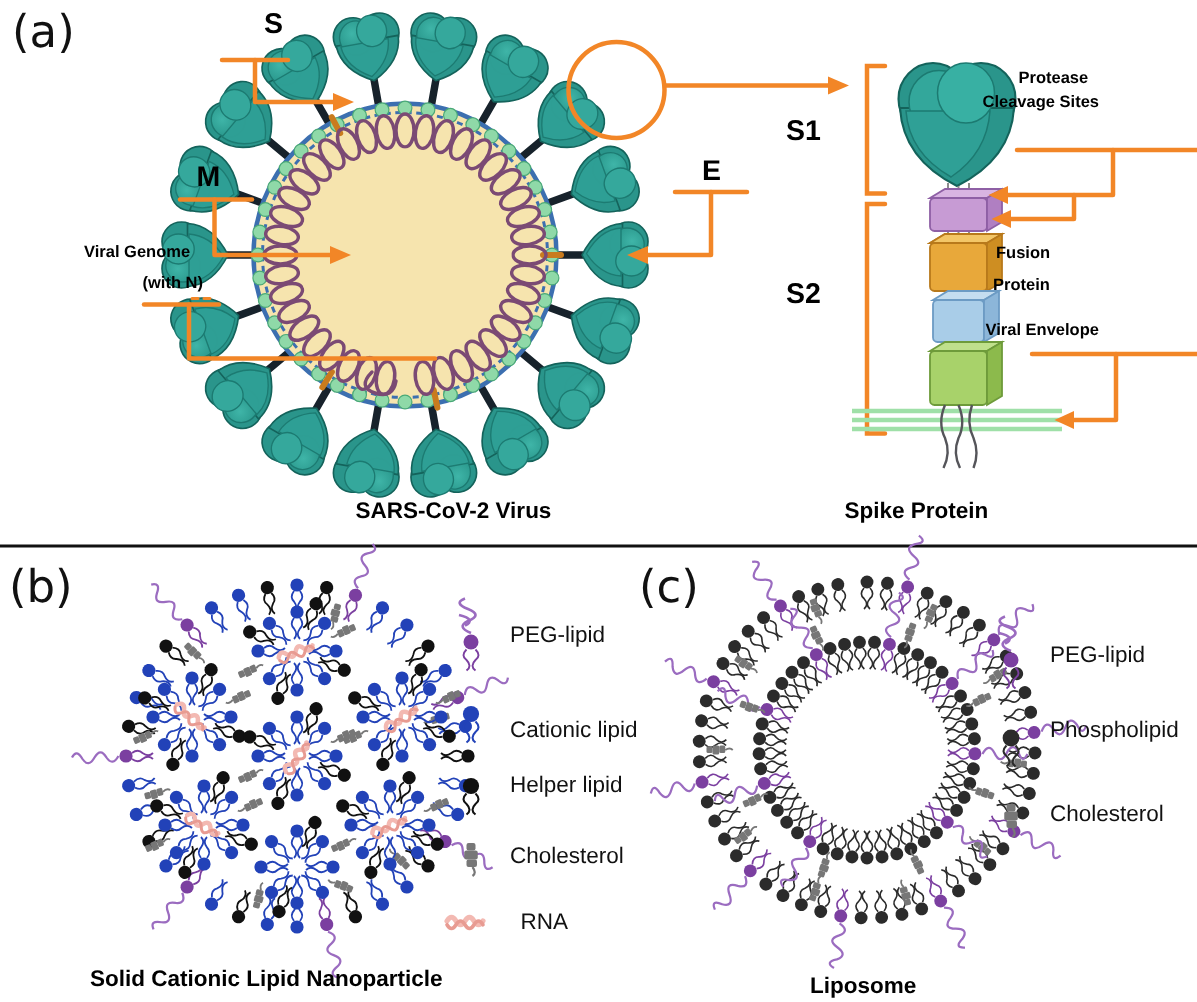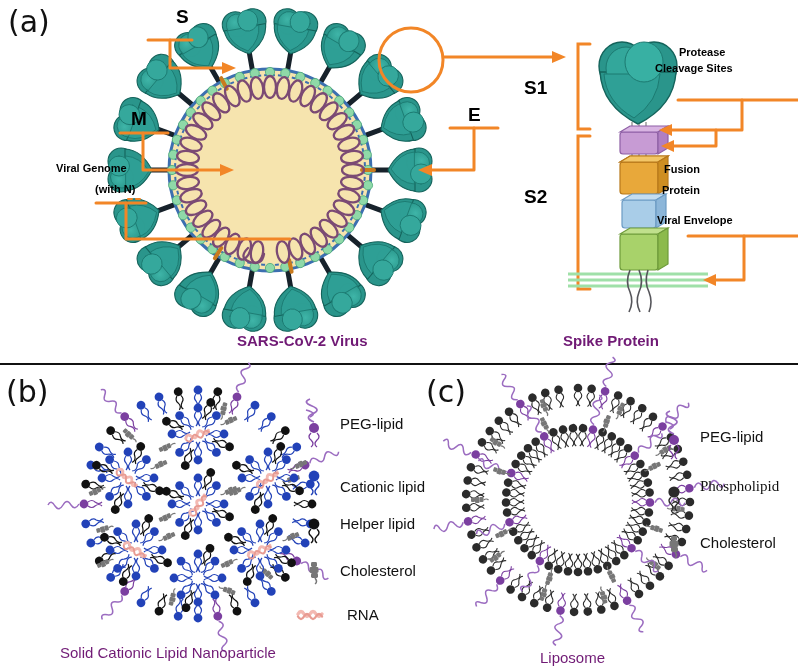--- a/index.html
+++ b/index.html
@@ -8,24 +8,24 @@
     width:798px;height:668px;position:relative;overflow:hidden;
     font-family:"Liberation Sans","DejaVu Sans",sans-serif;
     color:#000;
   }
   .panel{position:absolute;}
   .panel-letter{
     position:absolute;font-size:30px;font-weight:400;color:#111;
     font-family:"DejaVu Sans",sans-serif;letter-spacing:0px;
   }
   .caption{
-    position:absolute;font-size:15px;font-weight:bold;color:#701a75;
+    position:absolute;font-size:15px;font-weight:bold;color:#000000;
     text-align:center;white-space:nowrap;
   }
-  .caption.light{font-weight:400;font-size:15px;text-align:right;}
+  .caption.light{font-weight:700;font-size:15px;text-align:right;}
   .lbl{
     position:absolute;font-size:11px;font-weight:bold;color:#000;
     white-space:nowrap;line-height:1.15;text-align:center;
   }
   .lbl.big{font-size:19px;}
   .legend-item{
     position:absolute;font-size:15px;color:#111;white-space:nowrap;
     font-family:"Liberation Sans",sans-serif;
   }
   svg{display:block;position:absolute;top:0;left:0;overflow:visible;}
@@ -1419,18 +1419,18 @@
 
       <g transform="translate(18,122)">
         <rect x="-3" y="-8" width="6" height="5" rx="1.4" fill="#777"></rect>
         <rect x="-4.5" y="-3" width="9" height="6" rx="1.4" fill="#777"></rect>
         <rect x="-3" y="3" width="7" height="5" rx="1.4" fill="#777"></rect>
         <path d="M 1 8 q 3 4 0 6" stroke="#777" stroke-width="1.5" fill="none"></path>
       </g>
     </svg>
 
     <div class="legend-item" style="left:44px;top:6px;">PEG-lipid</div>
-    <div class="legend-item" style="left:44px;top:56px;font-family:Liberation Serif, serif;">Phospholipid</div>
+    <div class="legend-item" style="left:44px;top:56px;">Phospholipid</div>
     <div class="legend-item" style="left:44px;top:112px;">Cholesterol</div>
   </div>
 
   <div class="caption light" style="left:122px;top:283px;">Liposome</div>
 </div>
 
 </body></html>

